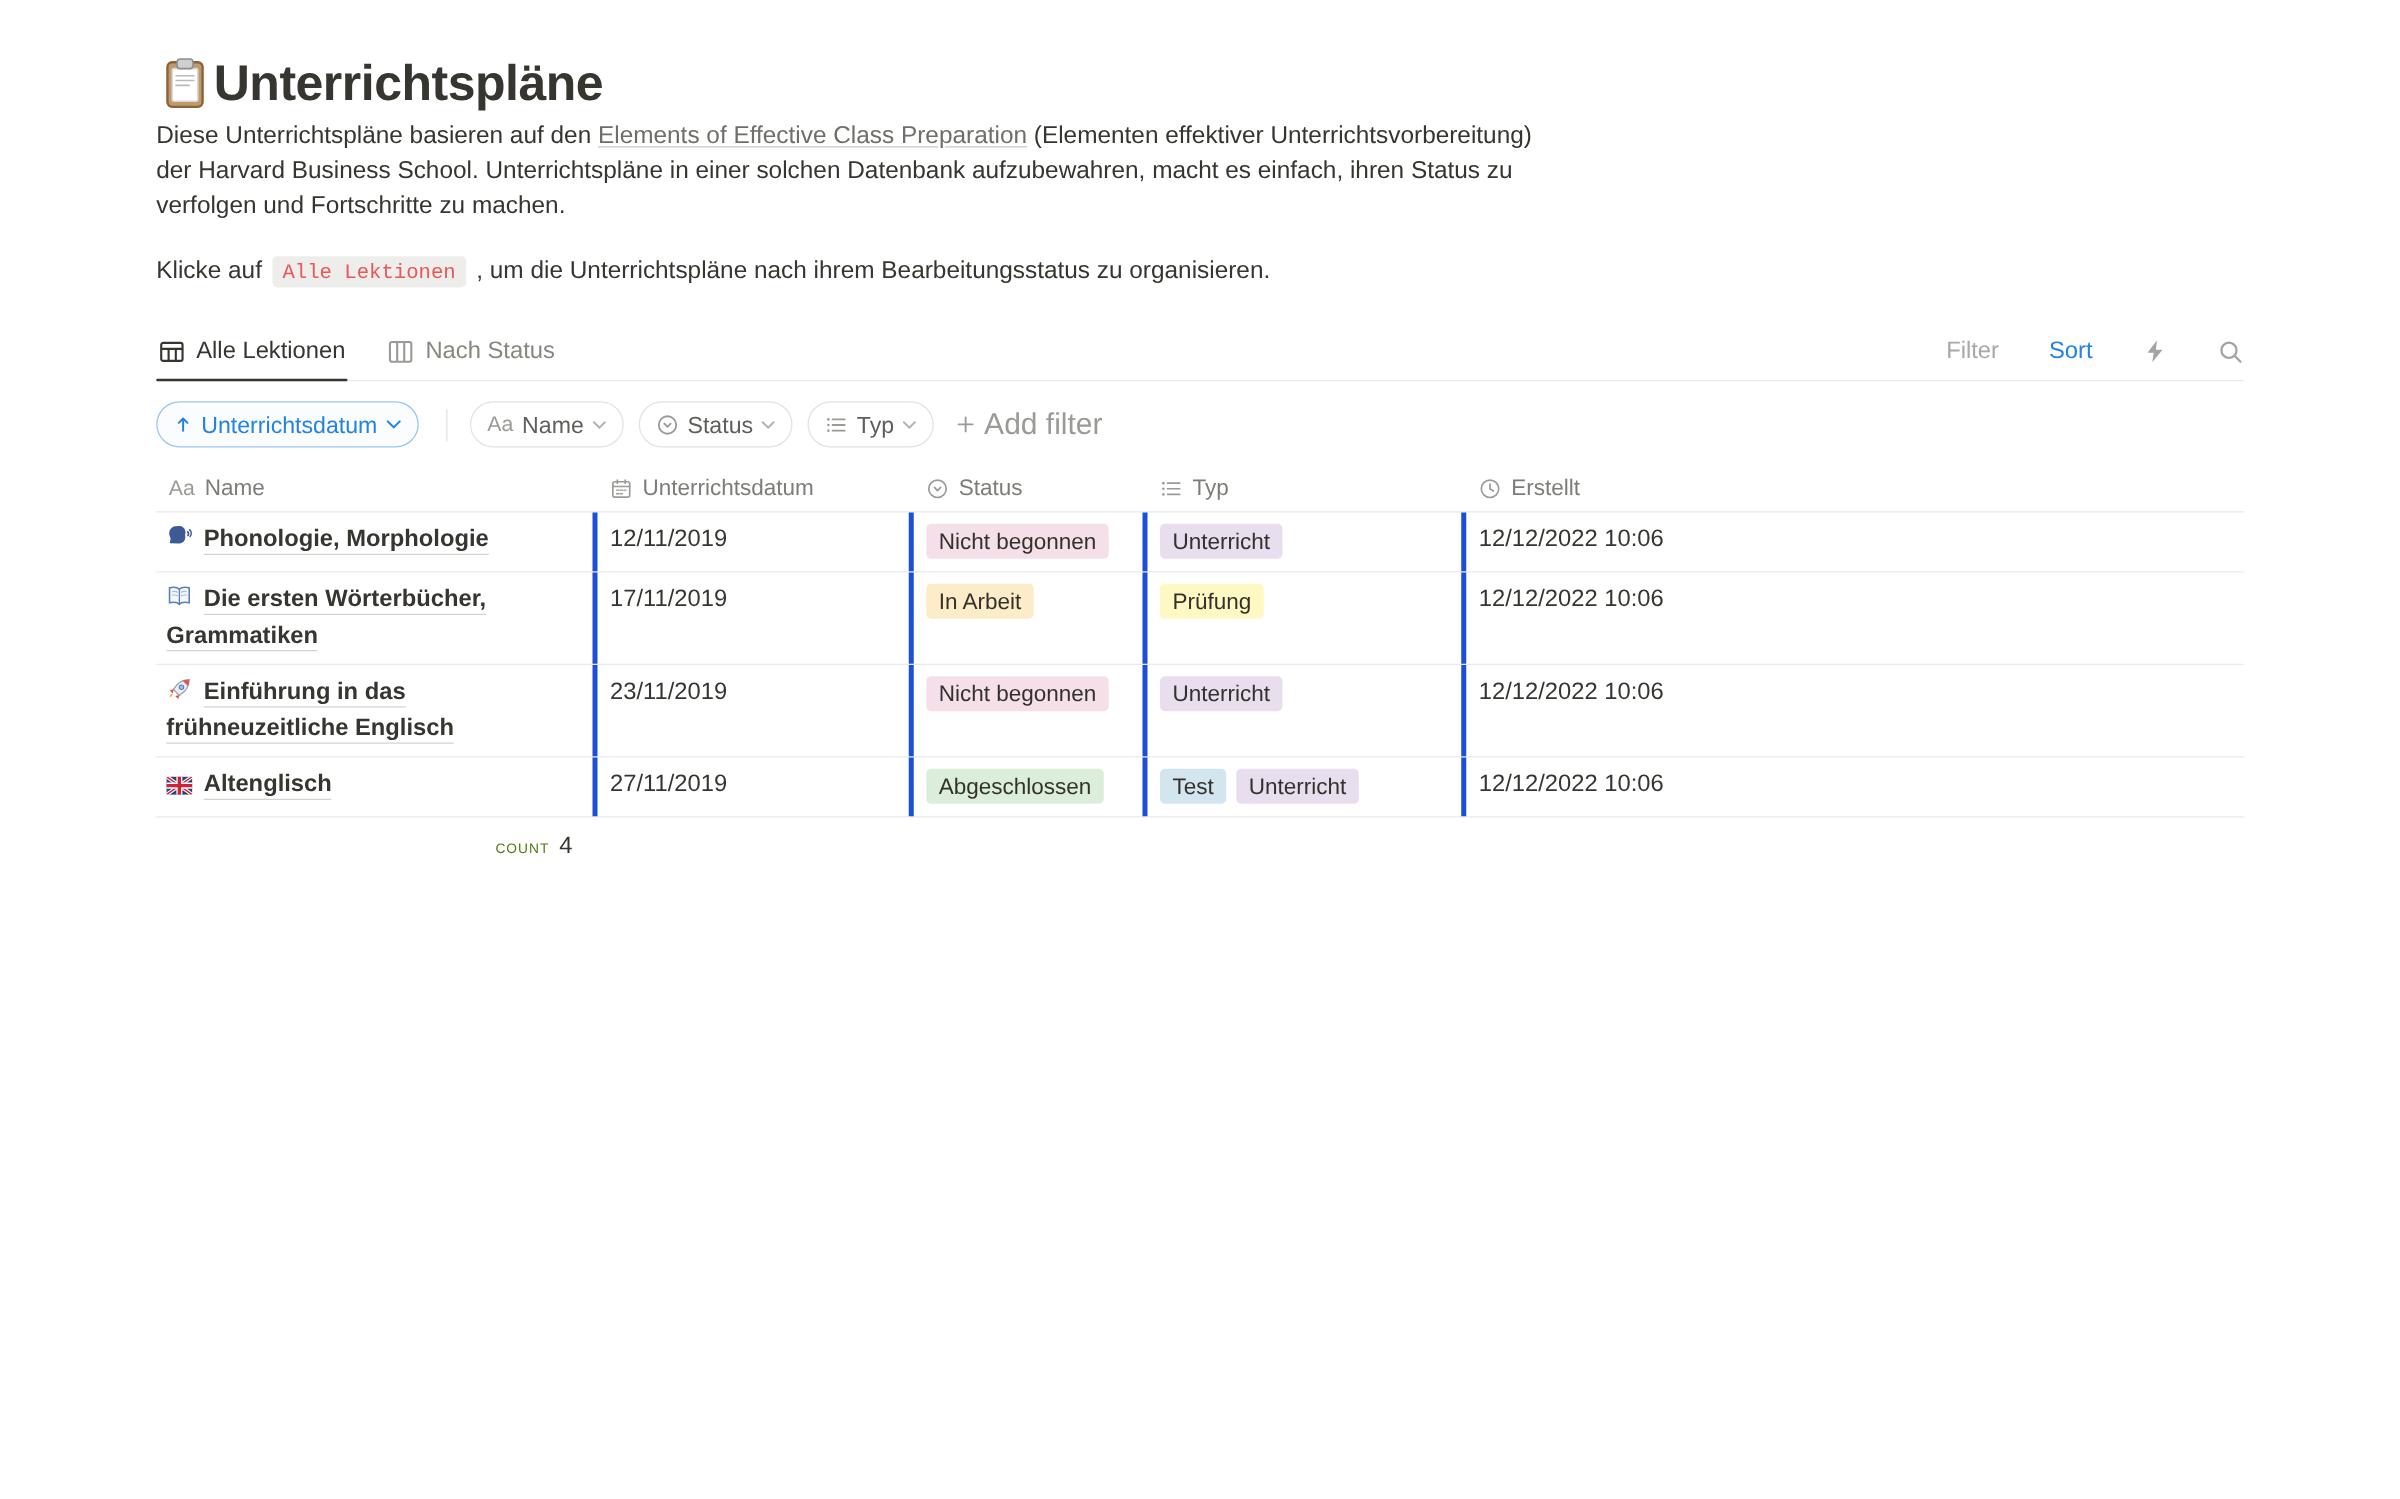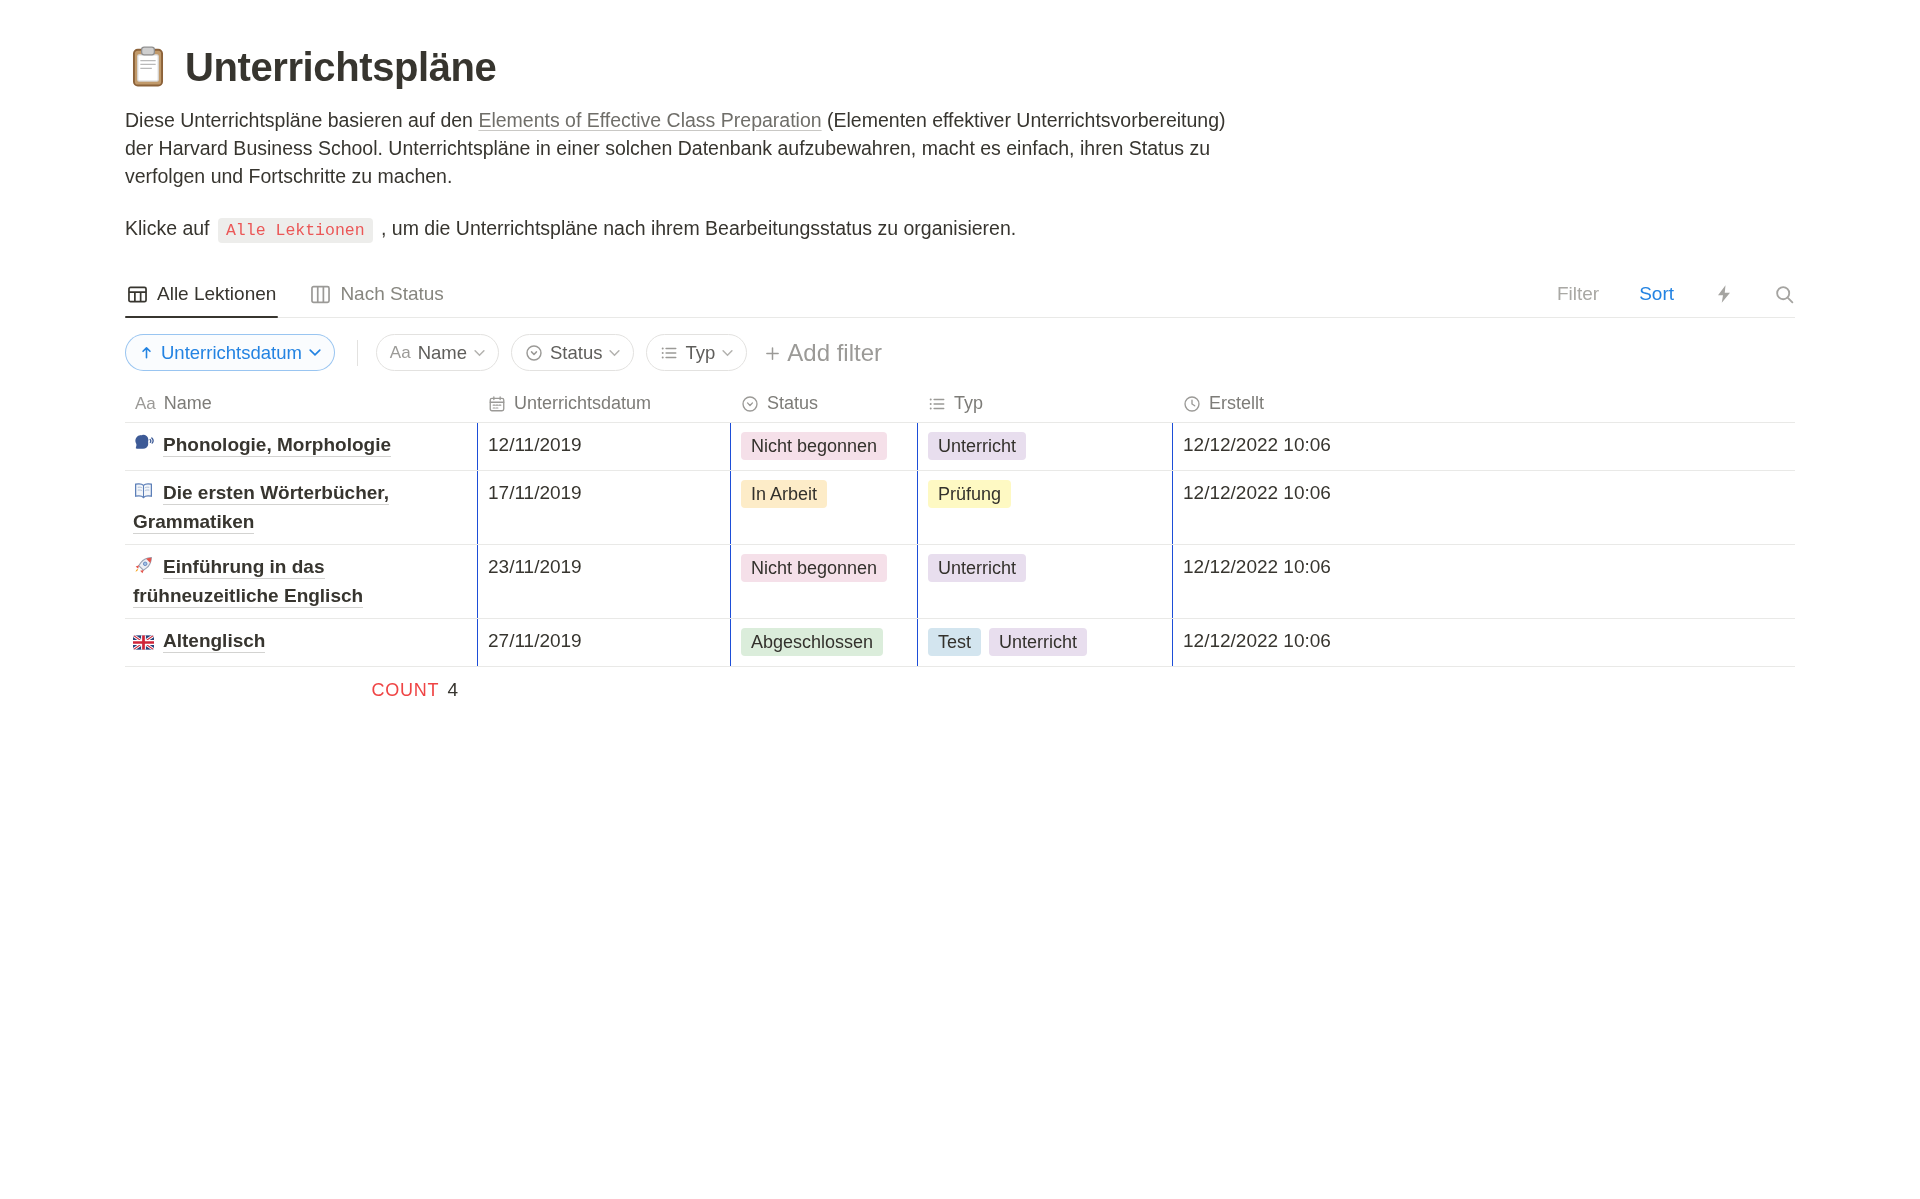--- a/index.html
+++ b/index.html
@@ -5,21 +5,21 @@
   * { box-sizing: border-box; }
   html,body { margin:0; padding:0; }
   body {
     width:1920px; height:1199px; background:#ffffff; overflow:hidden;
     font-family:"Liberation Sans","DejaVu Sans",sans-serif;
     color:#37352F;
   }
   .page { padding:44px 0 0 125px; width:1795px; }
 
   
-  .title-row { display:flex; align-items:center; gap:14px; margin-bottom:16px; }
+  .title-row { display:flex; align-items:center; margin-bottom:4px; }
   .page-icon svg { display:block; }
   h1.page-title { margin:0; font-size:40px; font-weight:700; letter-spacing:-0.4px; color:#37352F; }
 
   
   .desc { margin:0; max-width:1130px; font-size:19.5px; line-height:28px; color:#37352F; }
   .desc a.link {
     color:#6F6E69; text-decoration:underline;
     text-decoration-color:#C9C8C5; text-underline-offset:3px; cursor:pointer;
   }
   .hint { margin:24px 0 0 0; font-size:19.5px; line-height:28px; }
@@ -60,34 +60,34 @@
   
   .table { margin-top:16px; width:1670px; }
   .grid-cols { display:grid; grid-template-columns:353px 253px 187px 255px 622px; }
   .thead { border-bottom:1px solid #E9E9E7; }
   .th {
     display:flex; align-items:center; gap:8px; padding:6px 10px 8px 10px;
     font-size:18px; color:#7D7C78; white-space:nowrap; cursor:pointer;
   }
   .th .hicon { display:flex; color:#9B9A97; }
   .trow { border-bottom:1px solid #E9E9E7; cursor:pointer; }
-  .cell { padding:9px 12px 9px 10px; border-right:1px solid #1d4ed8; font-size:19px; line-height:26px; display:flex; align-items:flex-start; }
+  .cell { padding:9px 12px 9px 10px; border-right:4px solid #1d4ed8; font-size:19px; line-height:26px; display:flex; align-items:flex-start; }
   .cell:last-child { border-right:none; }
   .name-cell { display:block; padding-left:8px; font-weight:700; }
   .name-cell .emoji { display:inline-block; vertical-align:-3px; margin-right:9px; }
   .name-cell .emoji svg { display:inline-block; }
   .name-text { border-bottom:1.5px solid rgba(55,53,47,0.22); padding-bottom:1px; }
   .badge {
     display:inline-block; padding:1px 10px; border-radius:4px; font-size:18px;
     line-height:26px; color:#33312C; white-space:nowrap;
   }
   .types { gap:8px; }
   .count-row { margin-top:12px; }
   .count-cell { text-align:right; padding-right:20px; }
-  .count-label { font-size:18px; letter-spacing:0.8px; color:#ef4444; margin-right:8px; }
+  .count-label { font-size:11px; letter-spacing:0.8px; color:#4d7c0f; margin-right:8px; }
   .count-value { font-size:19px; color:#37352F; }
   svg { flex-shrink:0; }
 </style>
 </head>
 <body>
 
 <div class="page">
 
   <div class="title-row">
     <span class="page-icon">

